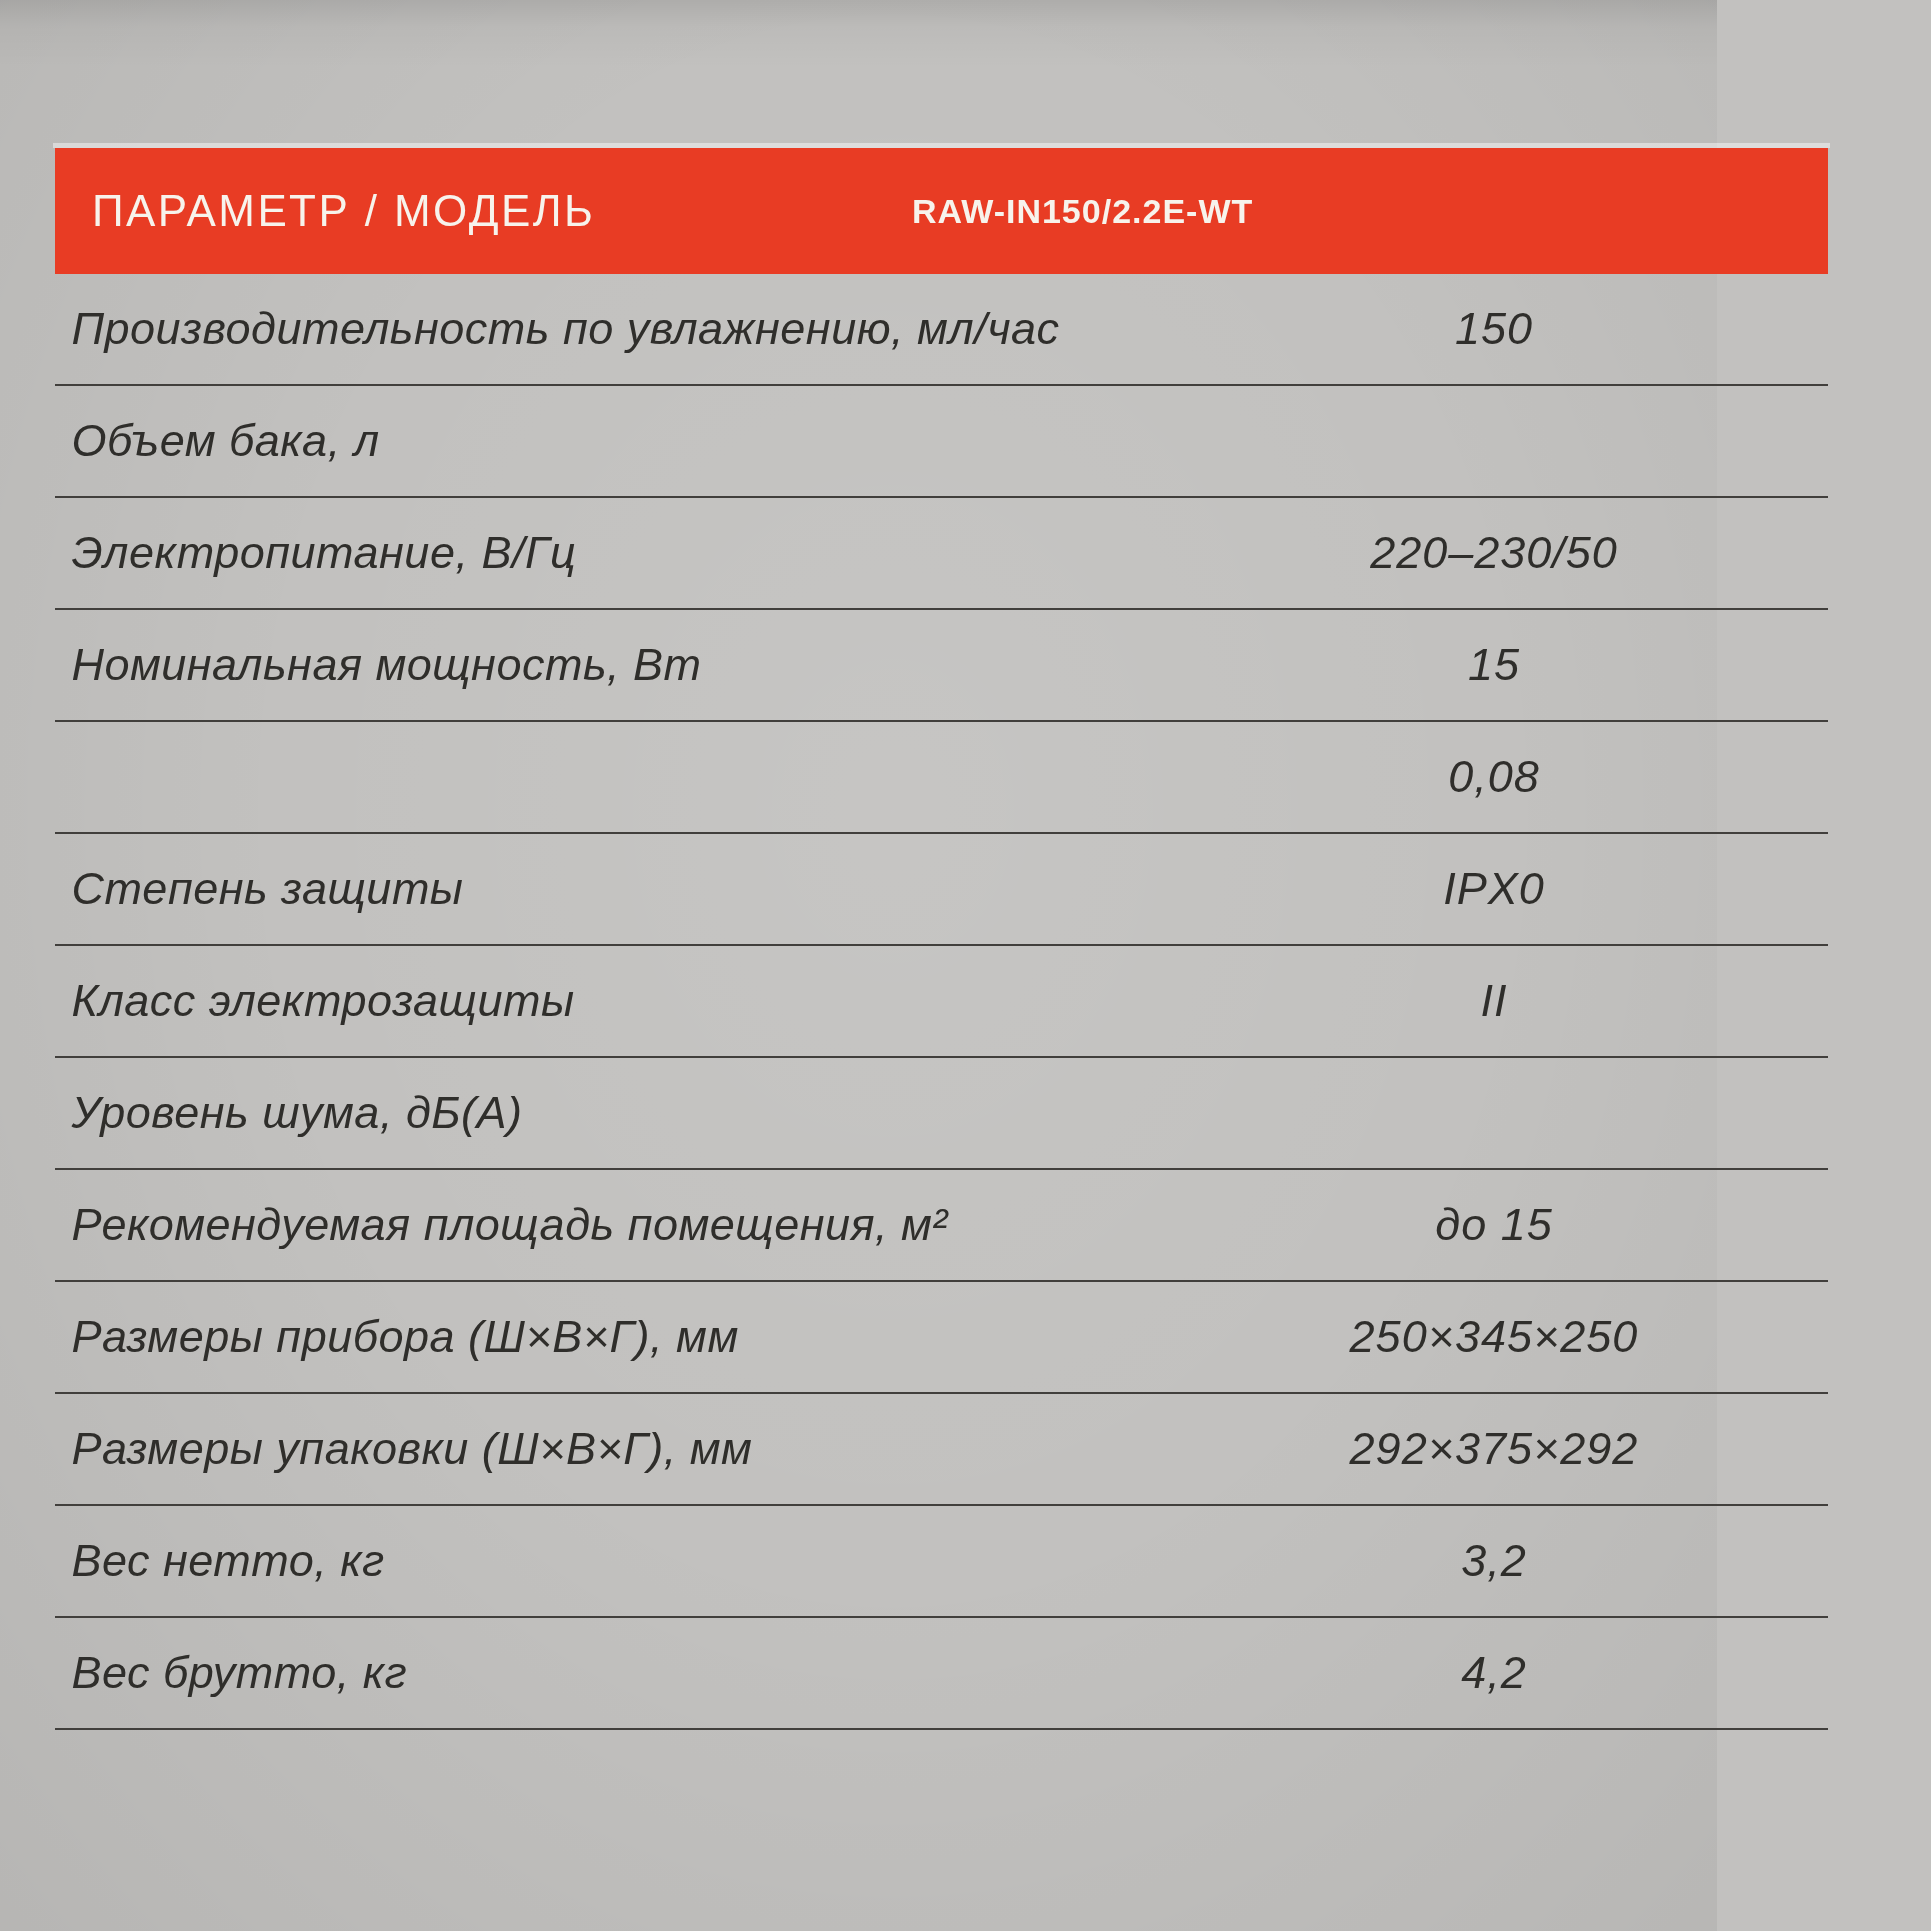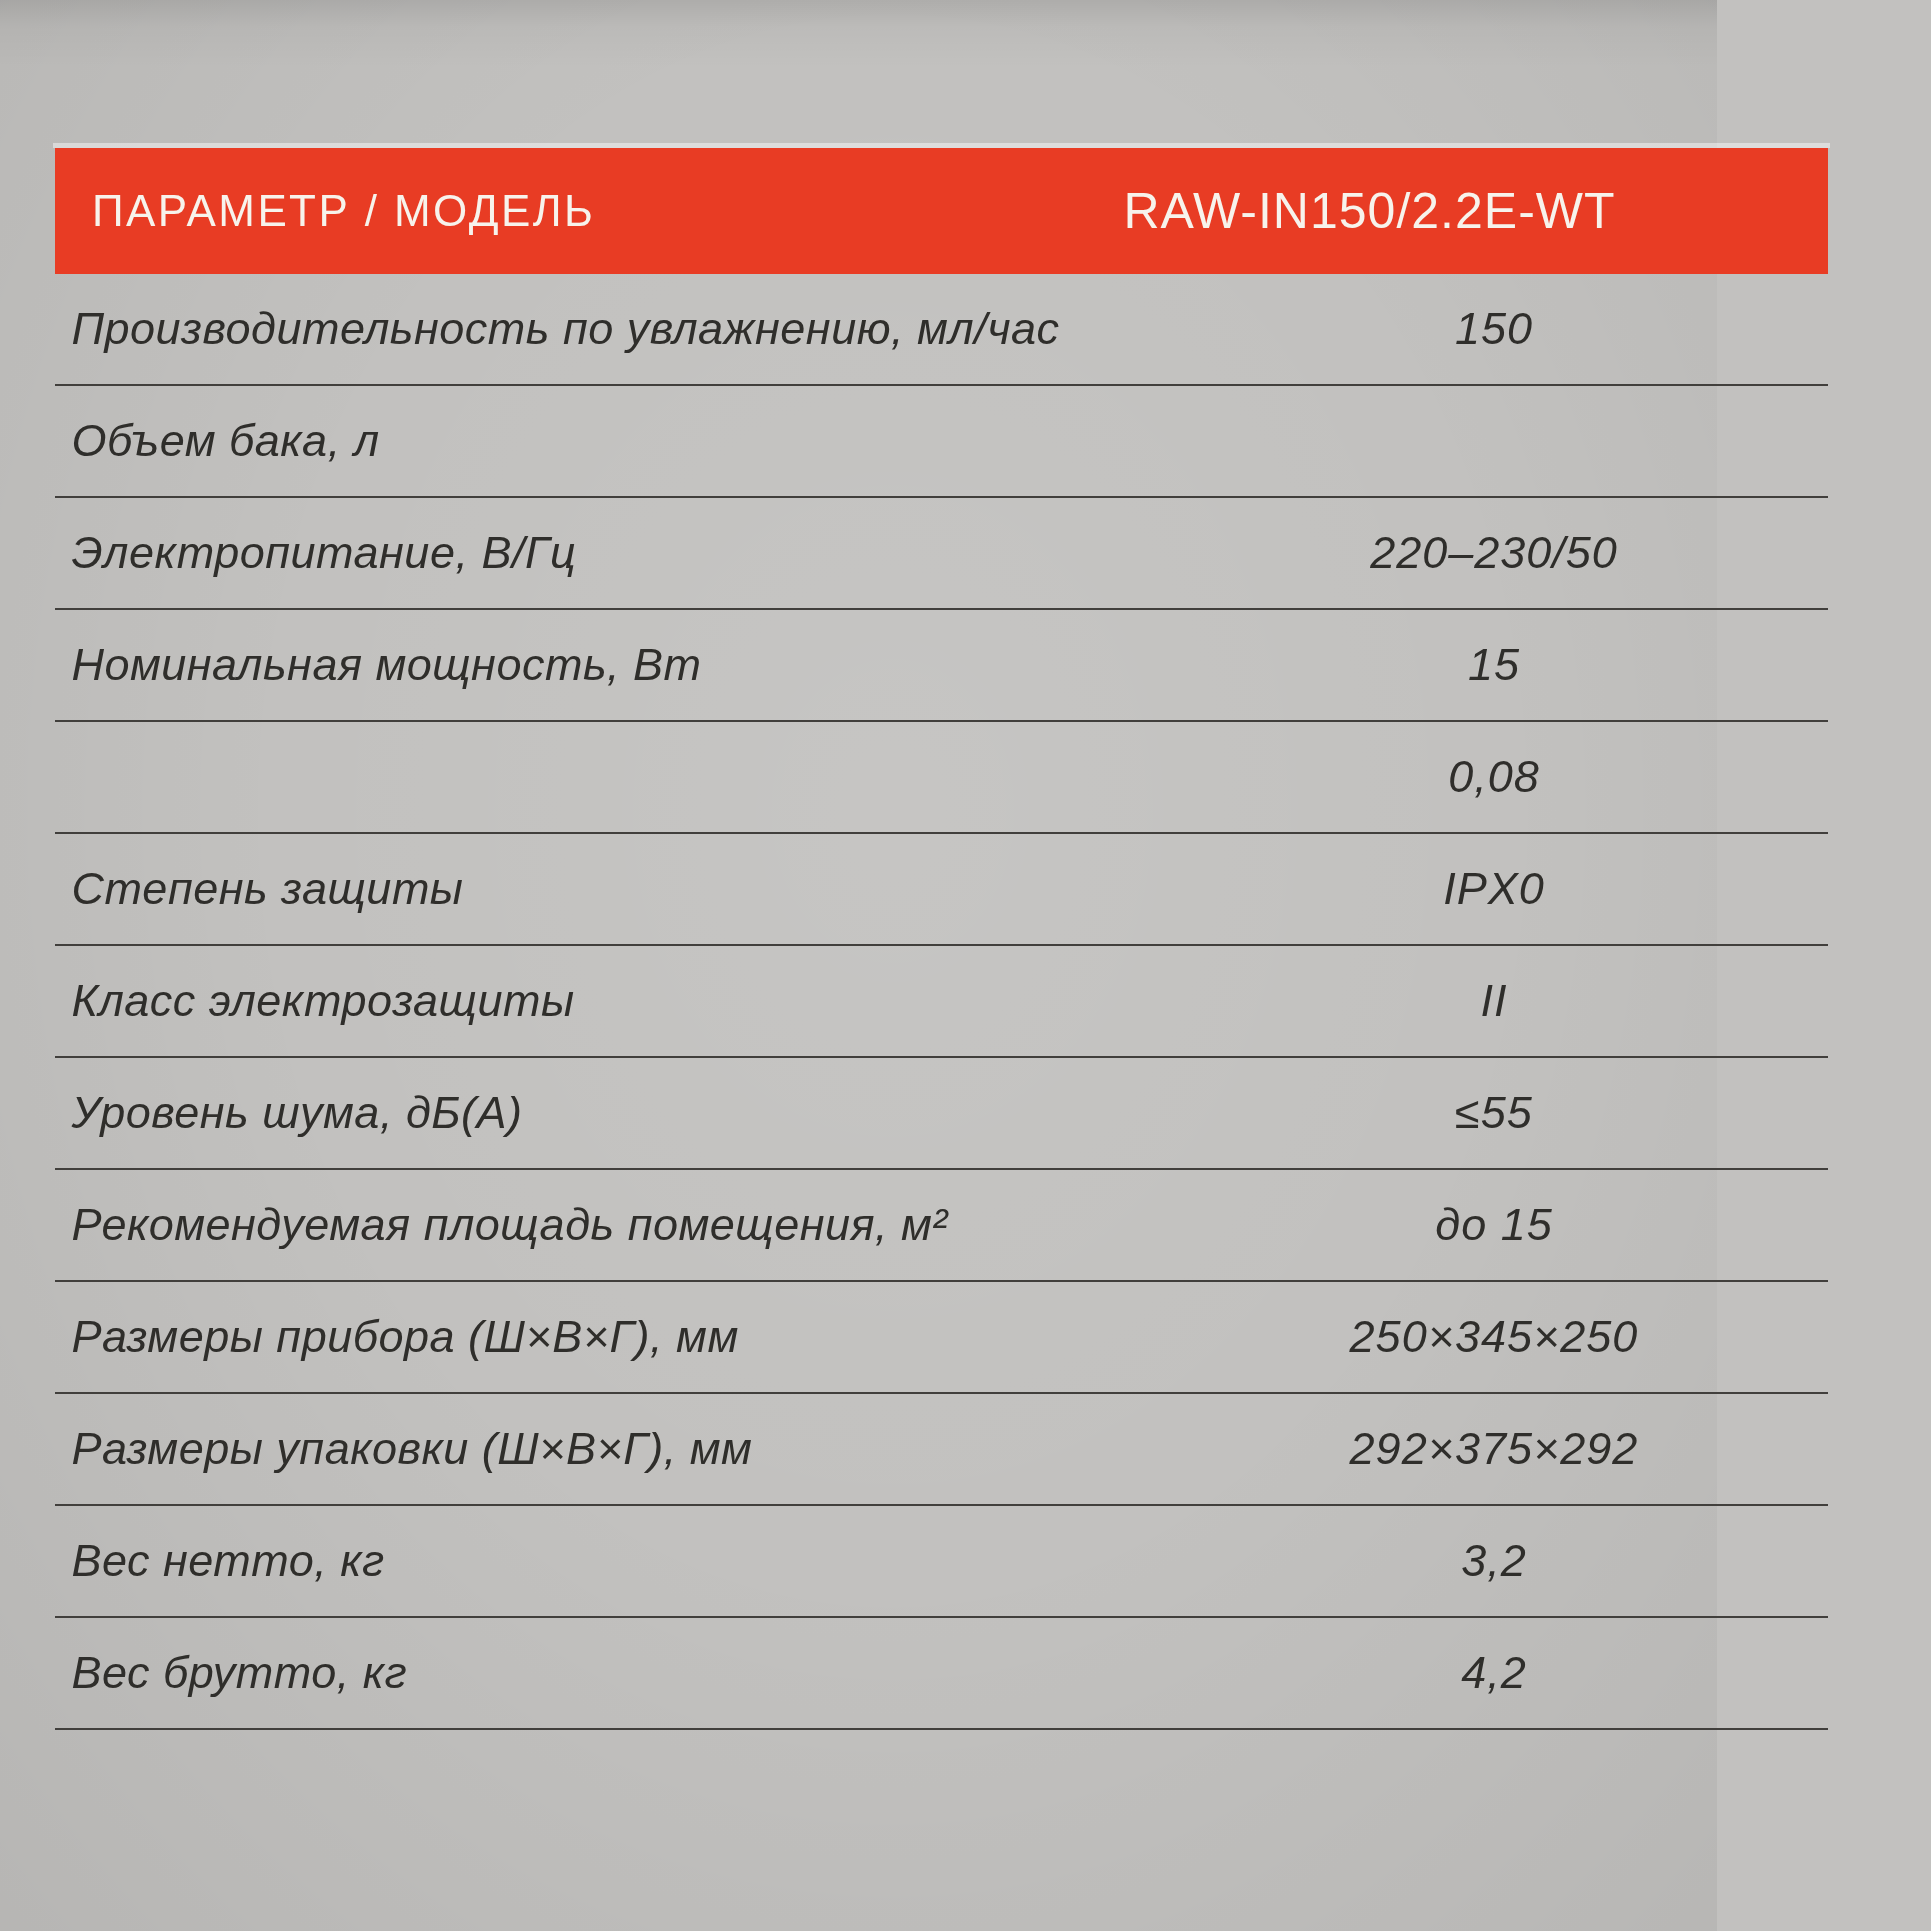--- a/index.html
+++ b/index.html
@@ -48,23 +48,23 @@
     margin-left: 37px;
     font-size: 44px;
     letter-spacing: 2.4px;
     color: var(--header-text, #f7f3ec);
     white-space: nowrap;
   }
   .header-model {
     position: absolute;
     left: 857px;
     width: 915px;
-    text-align: center;
-    font-weight: 400;
-    font-size: 50px;
+    text-align: left;
+    font-weight: 700;
+    font-size: 34px;
     letter-spacing: 1px;
     color: var(--header-text, #f7f3ec);
     white-space: nowrap;
   }
   .rows { position: relative; font-style: italic; }
   .row {
     position: relative;
     height: 112px;
     box-sizing: border-box;
     border-bottom: 2.9px solid var(--line-color, #413f3c);
@@ -123,21 +123,20 @@
         <div class="row">
           <span class="label">Степень защиты</span>
           <span class="value">IPX0</span>
         </div>
         <div class="row">
           <span class="label">Класс электрозащиты</span>
           <span class="value">II</span>
         </div>
         <div class="row">
           <span class="label">Уровень шума, дБ(А)</span>
-          <span class="value">≤55</span>
         </div>
         <div class="row">
           <span class="label">Рекомендуемая площадь помещения, м²</span>
           <span class="value">до 15</span>
         </div>
         <div class="row">
           <span class="label">Размеры прибора (Ш×В×Г), мм</span>
           <span class="value">250×345×250</span>
         </div>
         <div class="row">

